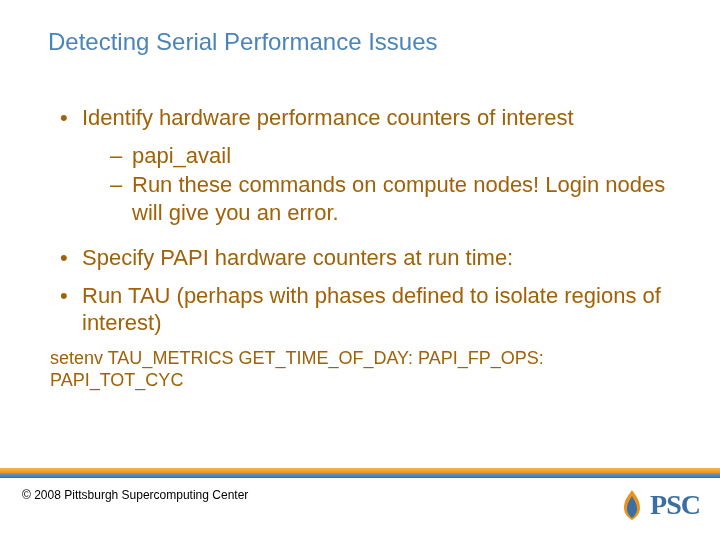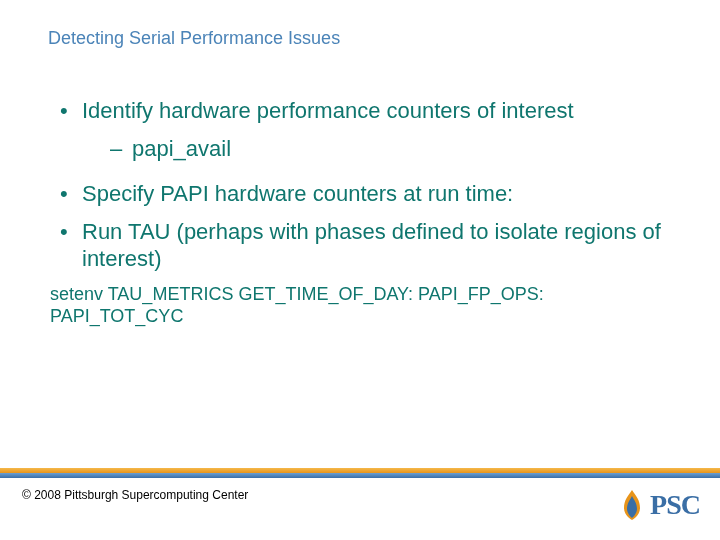--- a/index.html
+++ b/index.html
@@ -12,27 +12,27 @@
     overflow: hidden;
   }
   .slide {
     width: 100%;
     height: 100%;
     position: relative;
     padding: 28px 40px 0 40px;
   }
   .title {
     color: #4b84b8;
-    font-size: 18px;
+    font-size: 24px;
     font-weight: normal;
     margin-bottom: 48px;
     margin-left: 8px;
   }
   .content {
-    color: #0f766e;
+    color: #a16207;
     font-size: 22px;
     line-height: 1.25;
   }
   .bullet-l1 {
     margin-left: 20px;
     margin-bottom: 10px;
     position: relative;
     padding-left: 22px;
   }
   .bullet-l1::before {
@@ -104,20 +104,21 @@
 </head>
 <body>
 
 <div class="slide">
   <h1 class="title">Detecting Serial Performance Issues</h1>
 
   <div class="content">
     <div class="bullet-l1">Identify hardware performance counters of interest</div>
     <div class="sub-group">
       <div class="bullet-l2">papi_avail</div>
+      <div class="bullet-l2">Run these commands on compute nodes! Login nodes will give you an error.</div>
     </div>
     <div class="bullet-l1">Specify PAPI hardware counters at run time:</div>
     <div class="bullet-l1">Run TAU (perhaps with phases defined to isolate regions of interest)</div>
     <div class="command">setenv TAU_METRICS GET_TIME_OF_DAY: PAPI_FP_OPS: PAPI_TOT_CYC</div>
   </div>
 
   <div class="footer-bar">
     <div class="bar-yellow"></div>
     <div class="bar-blue"></div>
   </div>

